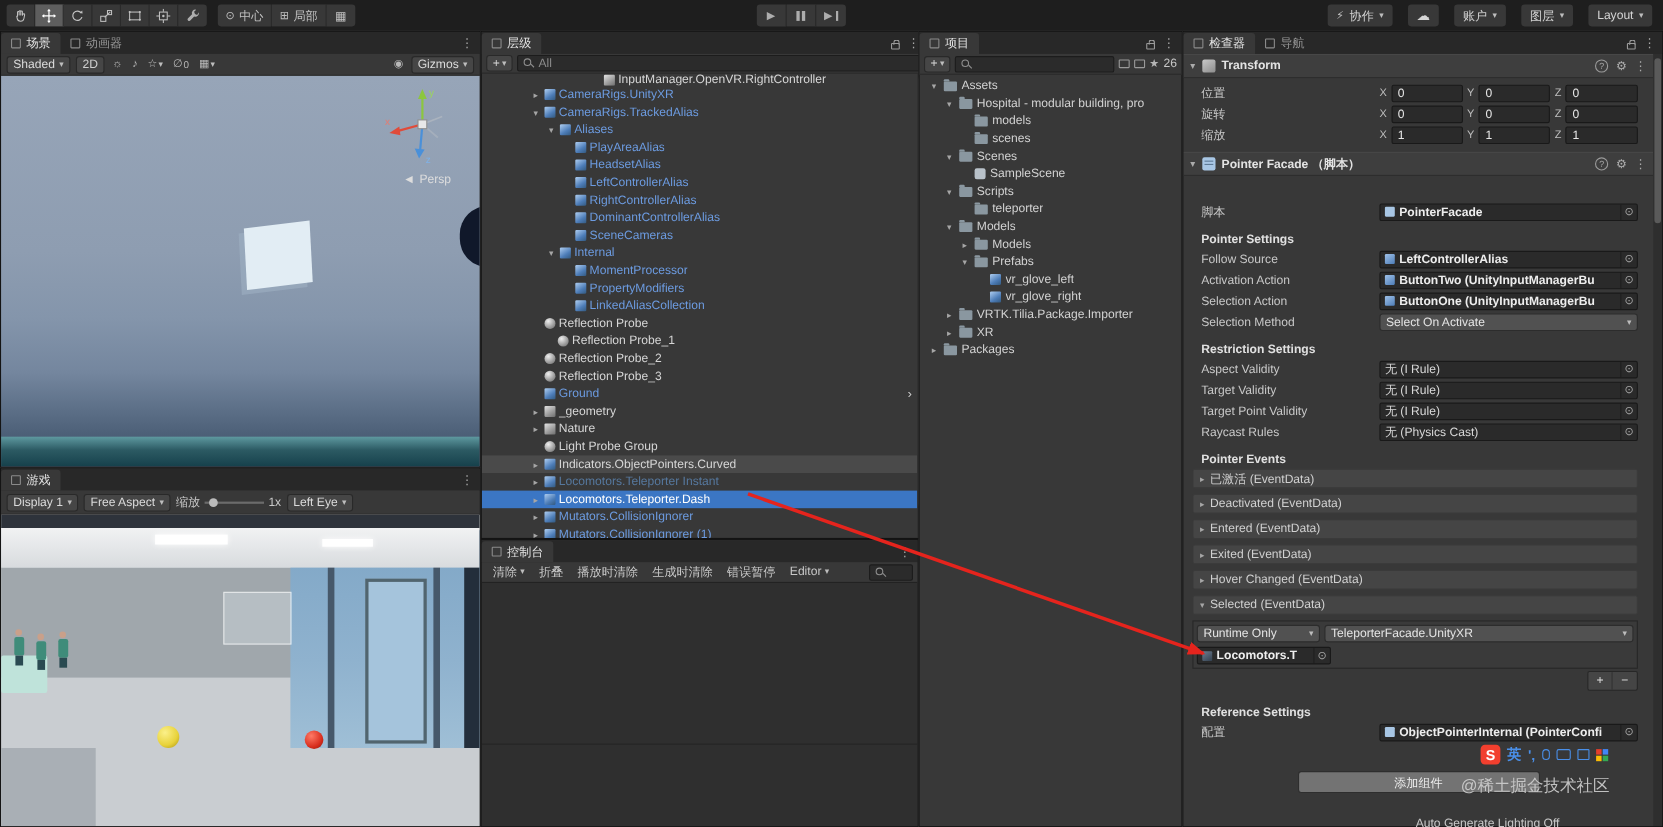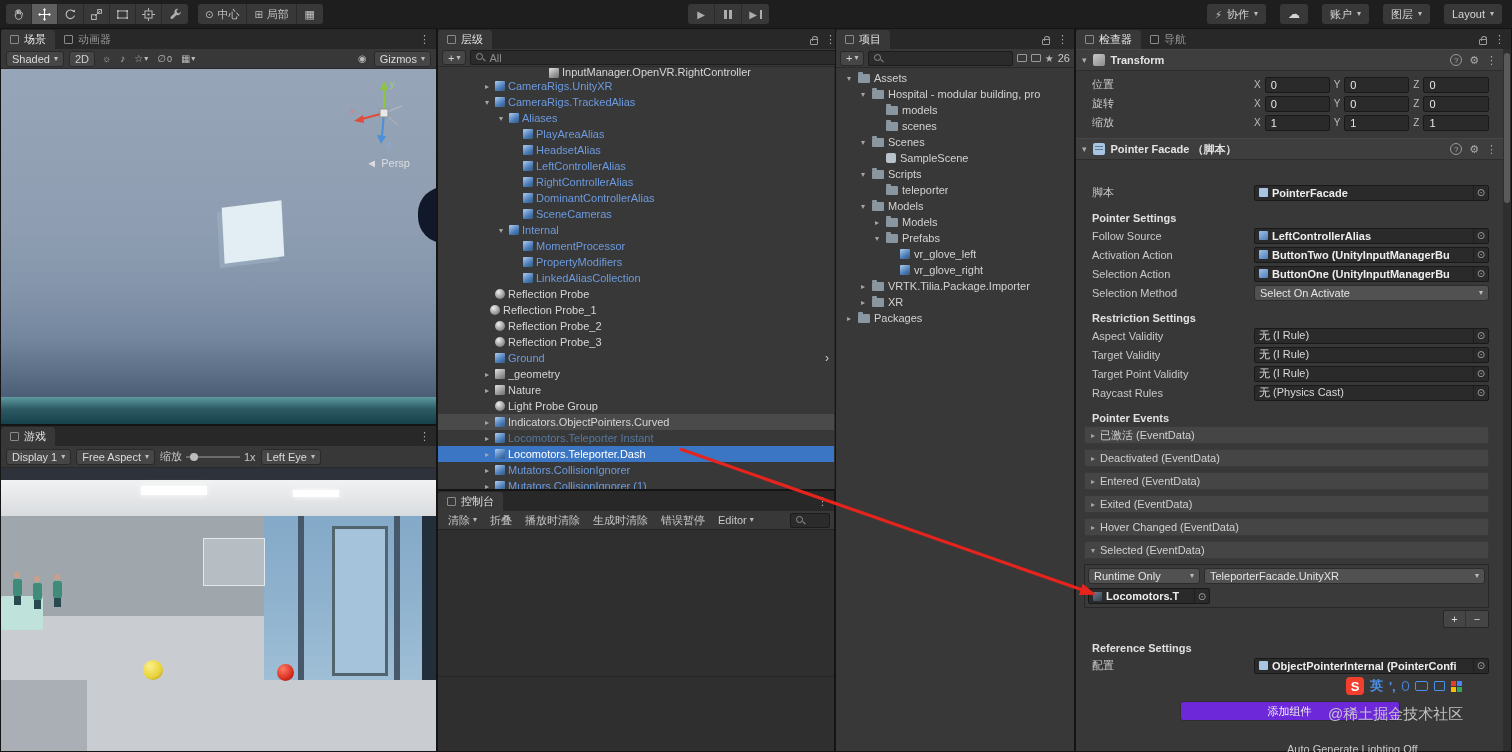--- a/index.html
+++ b/index.html
@@ -196,21 +196,21 @@
        display:flex;flex-direction:column;gap:4px}
   .ue-row{display:flex;gap:4px;align-items:center}
   .ddmode{width:112px;flex:none}
   .ddfunc{flex:1}
   .ue-target{flex:none;width:122px}
   .pm-row{display:flex;justify-content:flex-end;margin:2px 14px 0 0}
   .pmbox{display:flex;background:#454545;border:1px solid #272727;border-radius:2px}
   .pmbtn{width:22px;height:16px;display:flex;align-items:center;justify-content:center;color:#DDDDDD}
   .pmbtn:first-child{border-right:1px solid #333333}
   .add-wrap{margin-top:26px;display:flex;justify-content:center}
-  .add-btn{width:220px;height:20px;background:#6d28d9;border:1px solid #2E2E2E;border-radius:3px;
+  .add-btn{width:220px;height:20px;background:#737373;border:1px solid #2E2E2E;border-radius:3px;
        color:#EFEFEF;display:flex;align-items:center;justify-content:center}
   #inspector-scroll{top:20px}
 
   
   #arrow-overlay{position:absolute;left:0;top:0;width:1512px;height:752px;pointer-events:none;z-index:50}
   #ime-bar{position:absolute;left:1346px;top:677px;z-index:60;display:flex;align-items:center;gap:6px}
   .ime-logo{width:18px;height:18px;background:#F23F2E;border-radius:4px;color:#FFFFFF;font-weight:bold;
        font-size:13px;display:flex;align-items:center;justify-content:center}
   .ime-blue{color:#4A8FE8;font-size:13px;font-weight:bold}
   .ime-mic{width:7px;height:10px;border:1.5px solid #4A8FE8;border-radius:4px;position:relative}
@@ -523,21 +523,21 @@
       <div class="hrow s-blue" style="padding-left: 72px;">
         <span class="tarrow"></span>
         <span class="hicon ic-prefab"></span>
         <span class="hlabel">LinkedAliasCollection</span>
       </div>
       <div class="hrow s-white" style="padding-left: 44px;">
         <span class="tarrow"></span>
         <span class="hicon ic-probe"></span>
         <span class="hlabel">Reflection Probe</span>
       </div>
-      <div class="hrow s-white" style="padding-left: 39px;">
+      <div class="hrow s-white" style="padding-left: 56px;">
         <span class="tarrow"></span>
         <span class="hicon ic-probe"></span>
         <span class="hlabel">Reflection Probe_1</span>
       </div>
       <div class="hrow s-white" style="padding-left: 44px;">
         <span class="tarrow"></span>
         <span class="hicon ic-probe"></span>
         <span class="hlabel">Reflection Probe_2</span>
       </div>
       <div class="hrow s-white" style="padding-left: 44px;">

